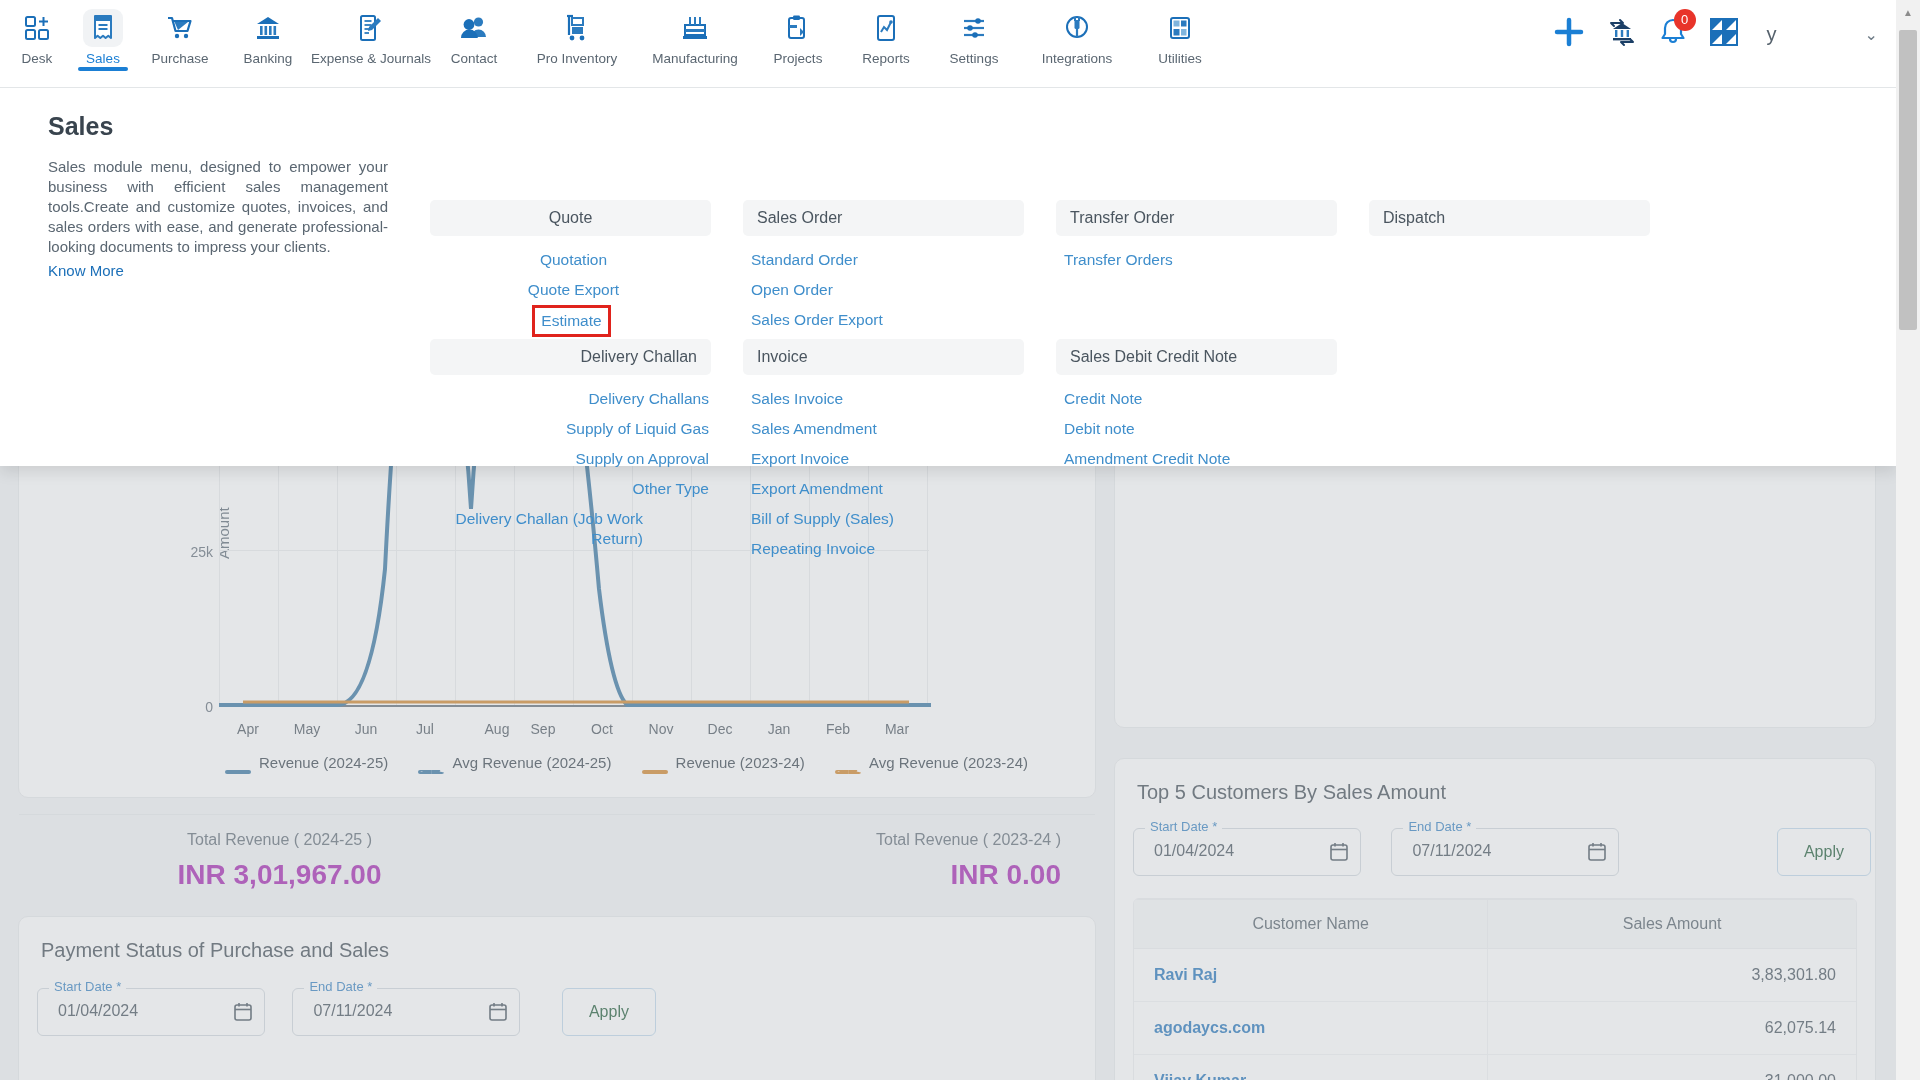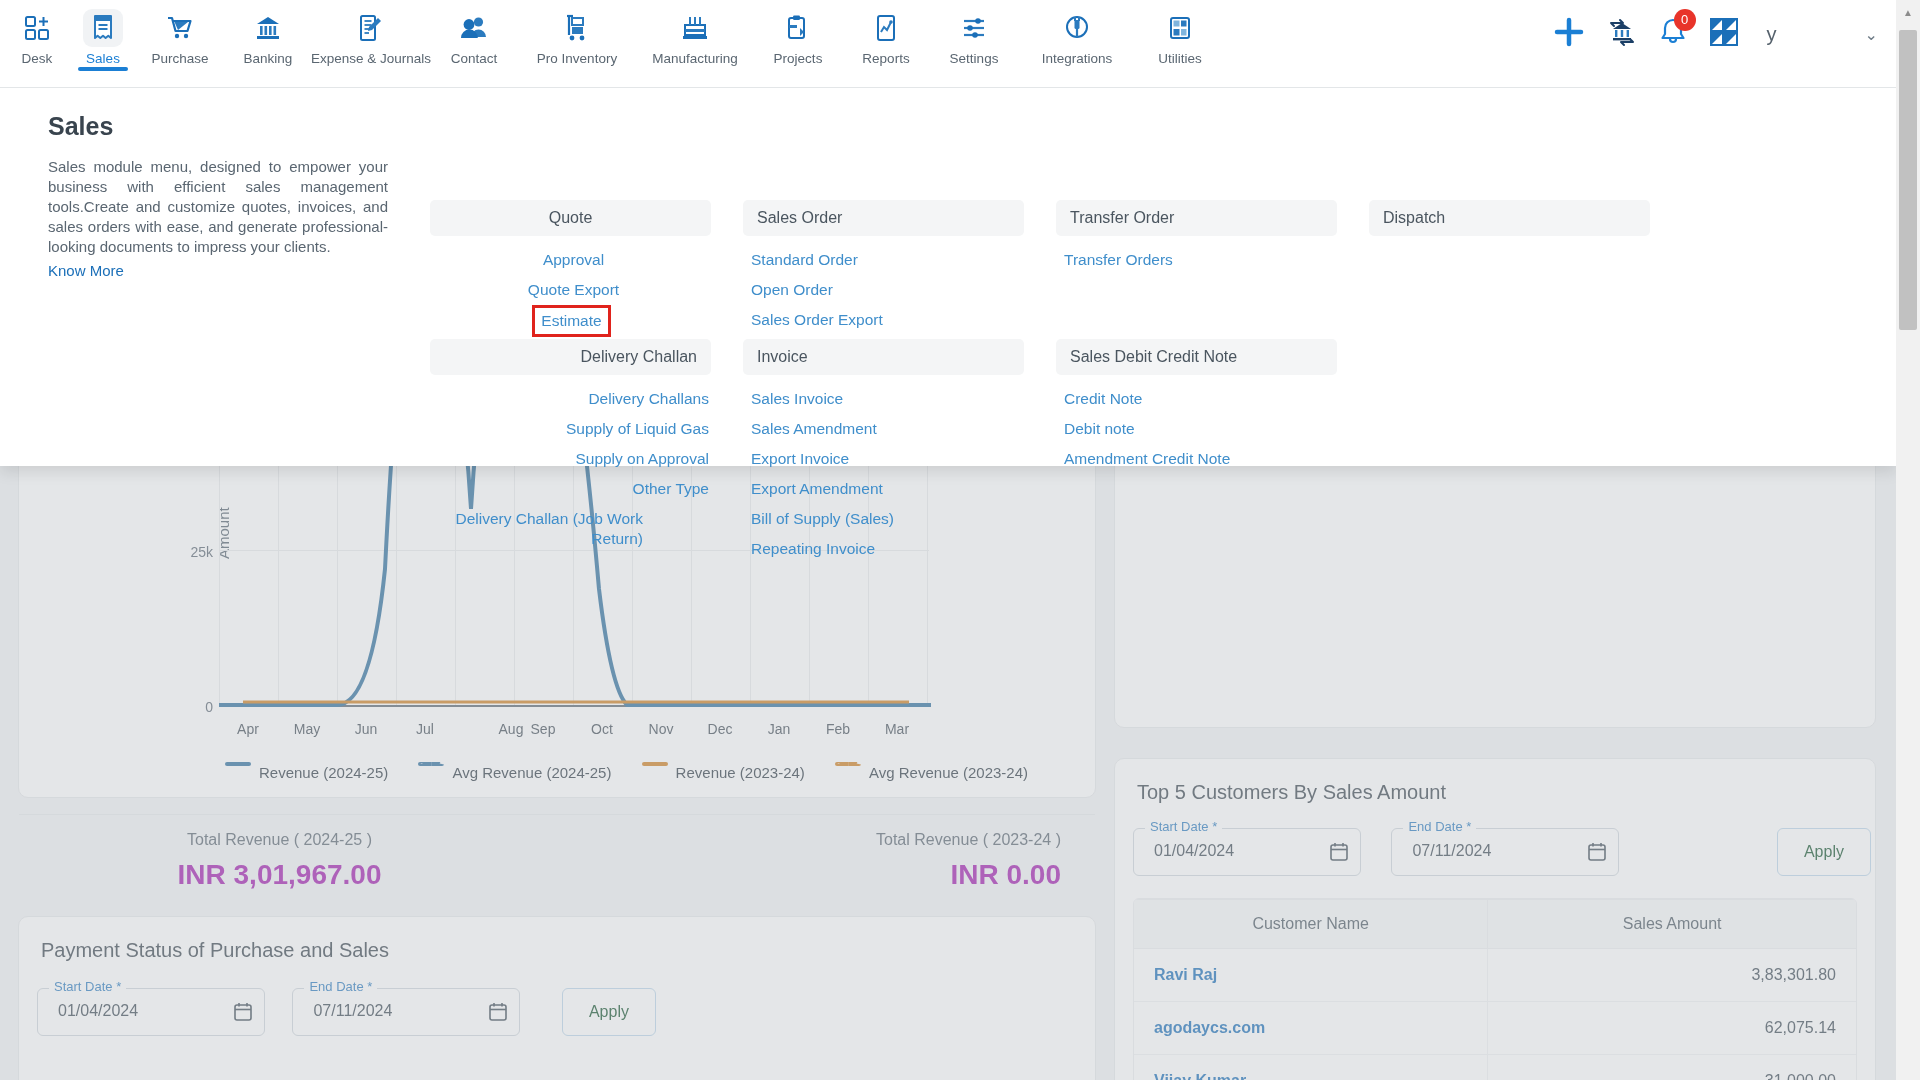--- a/index.html
+++ b/index.html
@@ -40,21 +40,21 @@
   }
   .ytick { position: absolute; font-size: 14px; color: #5b6773; text-align: right; width: 44px; }
   .xtick { position: absolute; font-size: 14px; color: #444f59; text-align: center; width: 44px; }
   .gridline { position: absolute; background: #e9eaec; }
 
   .legend {
     position: absolute; left: 206px; top: 663px;
     font-size: 15px; color: #2f3b45;
     width: 830px;
   }
-  .legend-item { display: inline-flex; align-items: flex-start; margin-right: 26px; white-space: nowrap; line-height: 22px;}
+  .legend-item { display: inline-flex; align-items: flex-end; margin-right: 26px; white-space: nowrap; line-height: 22px;}
   .legend-swatch { display: inline-block; width: 26px; height: 4px; margin-right: 8px; border-radius: 2px; }
   .legend-swatch.dashed { height: 0; border-top: 4px dashed; background: none; }
 
   .totals {
     position: absolute; left: 0; top: 725px; width: 100%;
     border-top: 1px solid #e6e8ea;
     display: flex;
   }
   .total-block { flex: 1; text-align: center; padding-top: 16px; }
   .total-block.right { text-align: right; padding-right: 34px; }
@@ -256,21 +256,21 @@
         </svg>
 
         <svg style="position:absolute; left:200px; top:280px;" width="712" height="340">
           <line x1="24" y1="333" x2="690" y2="333" stroke="#d08020" stroke-width="3"></line>
         </svg>
 
         <div class="xtick" style="left:207px; top:632px;">Apr</div>
         <div class="xtick" style="left:266px; top:632px;">May</div>
         <div class="xtick" style="left:325px; top:632px;">Jun</div>
         <div class="xtick" style="left:384px; top:632px;">Jul</div>
-        <div class="xtick" style="left:470px; top:632px;">Aug</div>
+        <div class="xtick" style="left:456px; top:632px;">Aug</div>
         <div class="xtick" style="left:502px; top:632px;">Sep</div>
         <div class="xtick" style="left:561px; top:632px;">Oct</div>
         <div class="xtick" style="left:620px; top:632px;">Nov</div>
         <div class="xtick" style="left:679px; top:632px;">Dec</div>
         <div class="xtick" style="left:738px; top:632px;">Jan</div>
         <div class="xtick" style="left:797px; top:632px;">Feb</div>
         <div class="xtick" style="left:856px; top:632px;">Mar</div>
       </div>
 
       <div class="legend">
@@ -404,21 +404,21 @@
 
     <div class="mm-intro">
       <h2>Sales</h2>
       <p>Sales module menu, designed to empower your business with efficient sales management tools.Create and customize quotes, invoices, and sales orders with ease, and generate professional-looking documents to impress your clients.</p>
       <a>Know More</a>
     </div>
 
     <div class="mm-col" style="left:430px; top:112px; width:281px;text-align:center;">
       <div class="mm-head">Quote</div>
       <div class="mm-links">
-        <a class="mm-link">Approval</a>
+        <a class="mm-link">Quotation</a>
         <a class="mm-link">Quote Export</a>
         <a class="mm-link highlight">Estimate</a>
       </div>
     </div>
 
     <div class="mm-col" style="left:743px; top:112px; width:281px;">
       <div class="mm-head">Sales Order</div>
       <div class="mm-links">
         <a class="mm-link">Standard Order</a>
         <a class="mm-link">Open Order</a>

